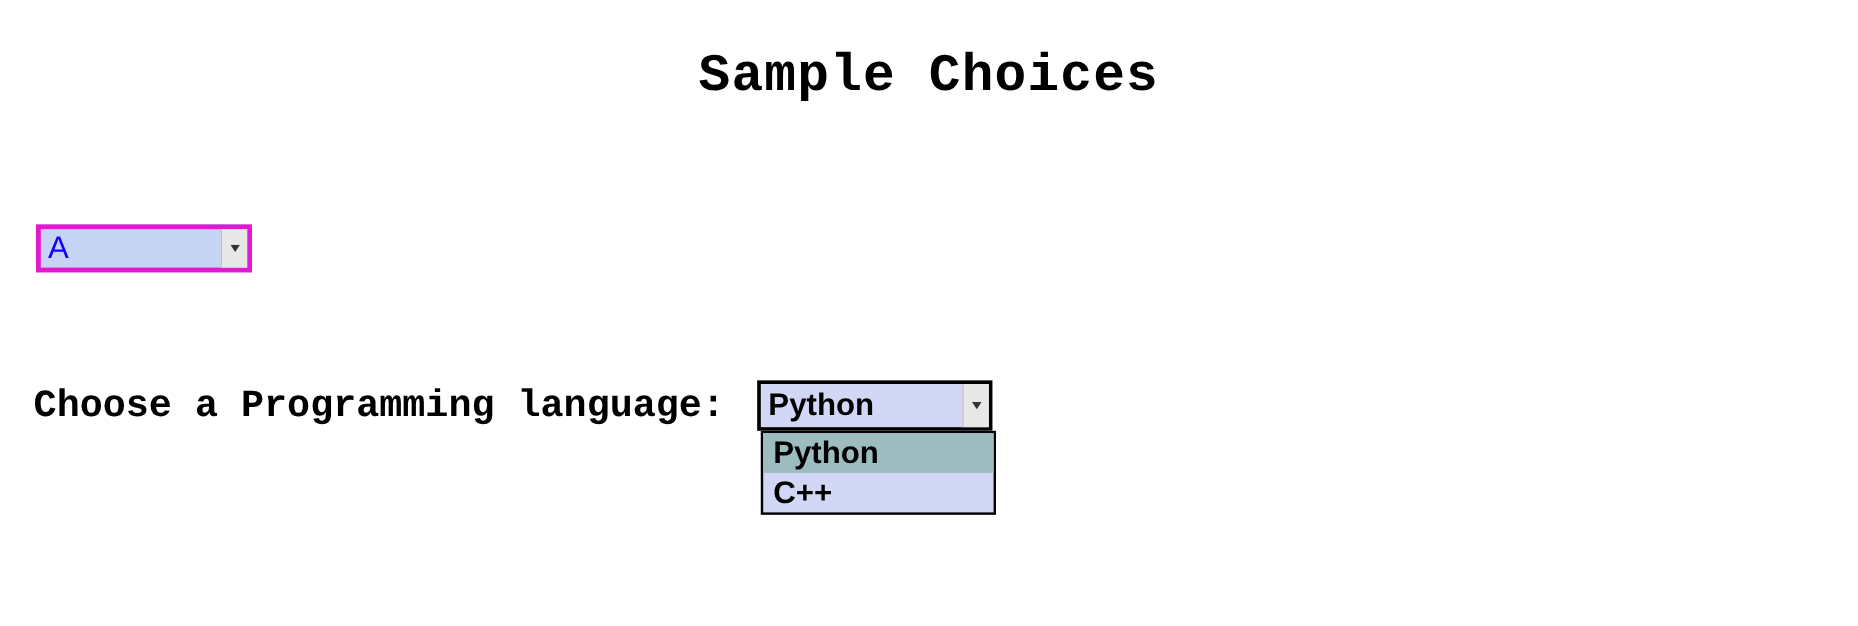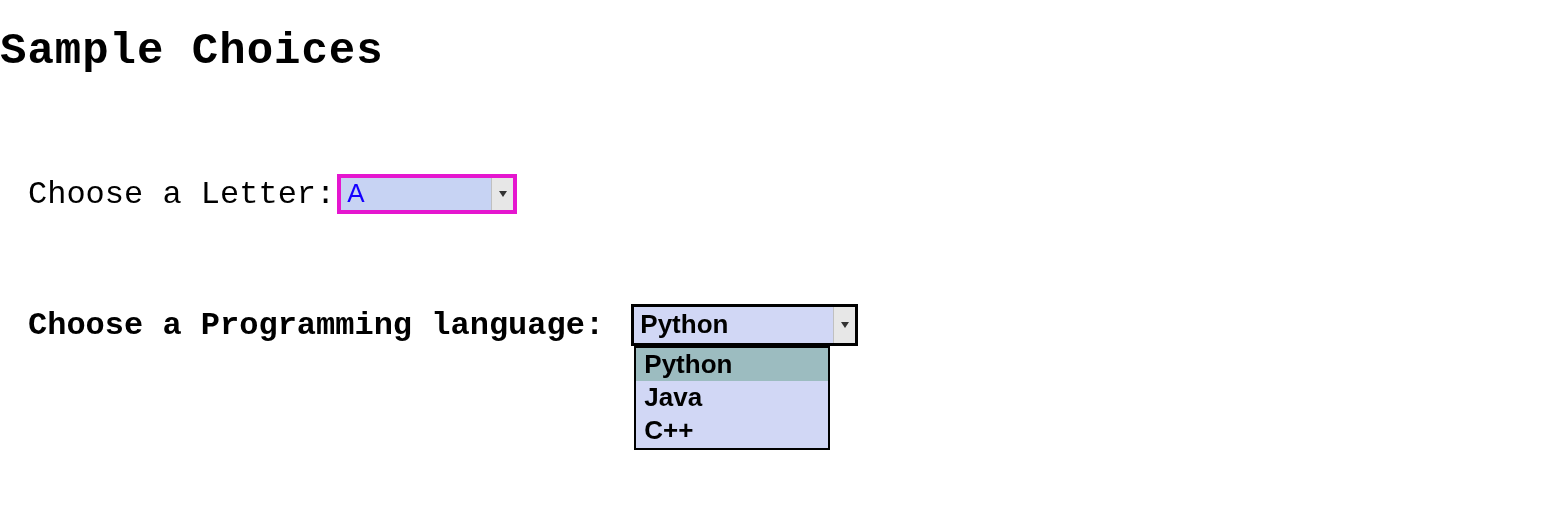--- a/index.html
+++ b/index.html
@@ -5,22 +5,22 @@
     * { box-sizing: border-box; margin: 0; padding: 0; }
     body {
       font-family: "Courier New", Courier, monospace;
       background: #ffffff;
       width: 1548px;
       height: 522px;
       position: relative;
     }
     .title {
       font-size: 44px;
-      text-align: left;
-      margin-top: 26px;
+      text-align: center;
+      margin-top: 39px;
       color: #000;
       letter-spacing: 1px;
     }
     .row {
       display: flex;
       align-items: center;
       margin-left: 28px;
     }
     .row1 { margin-top: 98px; }
     .row2 { margin-top: 90px; position: relative; font-weight: bold; }
@@ -44,21 +44,21 @@
       margin-left: 2px;
     }
     .combo.letter .combo-value {
       color: #1500ff;
     }
     .combo.lang {
       border: 3px solid #000;
       background: #d1d7f5;
       margin-left: 8px;
       height: 42px;
-      width: 227px;
+      width: 196px;
     }
     .combo.lang .combo-value {
       color: #000;
     }
     .combo-value {
       flex: 1;
       padding: 2px 6px;
       line-height: 1.2;
       display: flex;
       align-items: center;
@@ -94,21 +94,20 @@
     .dropdown-item.highlight {
       background: #9cbcc0;
     }
   </style>
 </head>
 <body>
 
 <h1 class="title">Sample Choices</h1>
 
 <div class="row row1">
-  <span class="label">Choose a Letter:</span>
   <div class="combo letter">
     <span class="combo-value">A</span>
     <span class="combo-btn">
       <svg viewBox="0 0 8 6">
           <path d="M0 0 L8 0 L4 6 Z" fill="#333"></path>
         </svg>
     </span>
   </div>
 </div>
 
@@ -116,17 +115,16 @@
   <span class="label">Choose a Programming language: </span>
   <div class="combo lang">
     <span class="combo-value">Python</span>
     <span class="combo-btn">
       <svg viewBox="0 0 8 6">
           <path d="M0 0 L8 0 L4 6 Z" fill="#333"></path>
         </svg>
     </span>
     <div class="dropdown">
       <div class="dropdown-item highlight">Python</div>
-      <div class="dropdown-item">Java</div>
       <div class="dropdown-item">C++</div>
     </div>
   </div>
 </div>
 
 </body></html>

